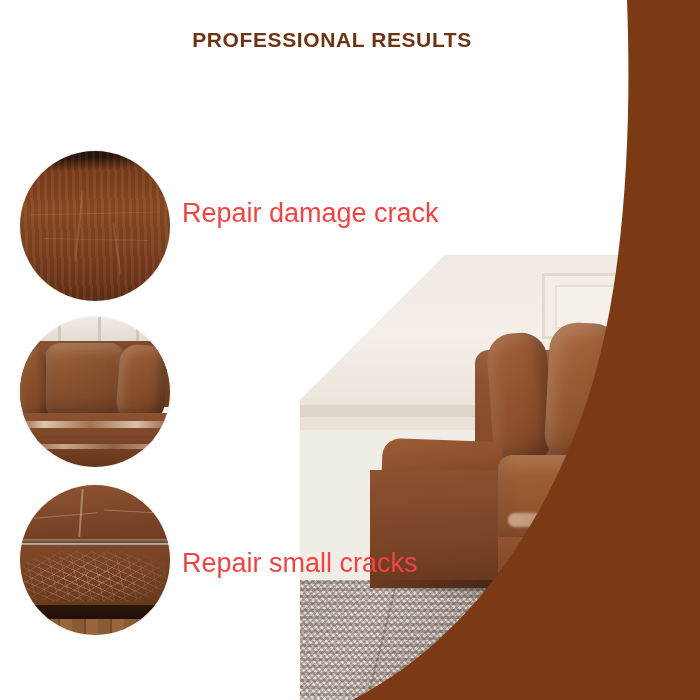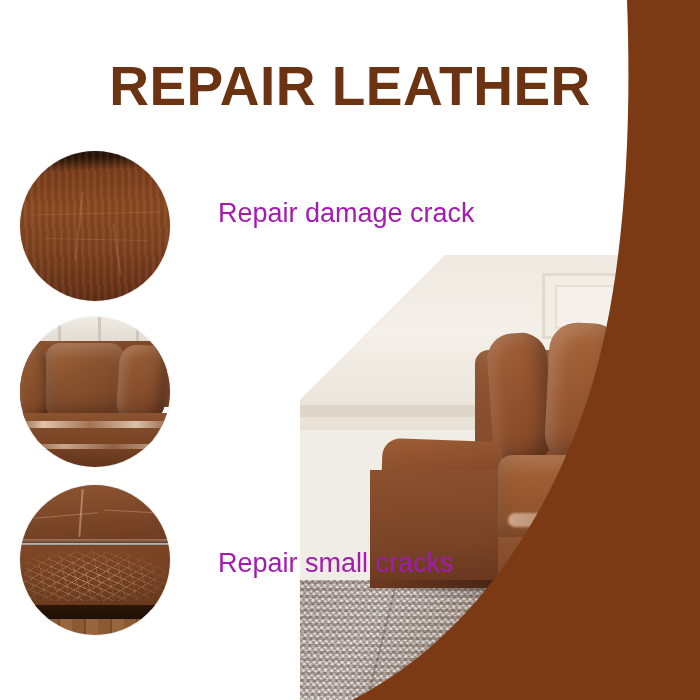--- a/index.html
+++ b/index.html
@@ -247,24 +247,23 @@
     font-size: 55px;
     font-weight: bold;
     letter-spacing: .5px;
     color: #6b3311;
     line-height: 1.05;
   }
   .feature-label {
     position: absolute;
     left: 182px;
     font-size: 27px;
-    color: #a21caf;
+    color: #ef4444;
     font-weight: normal;
     white-space: nowrap;
-    margin-left: 36px;
   }
   .f1 { top: 198px; }
   .f2 { top: 364px; }
   .f3 { top: 548px; text-align: right; }
 </style>
 </head>
 <body>
 
 <div id="poster">
 
@@ -327,18 +326,18 @@
     <div class="c3-crack" style="left:60px; top:4px; width:2px; height:48px; transform:rotate(4deg); background:rgba(255,235,215,.35);"></div>
     <div class="c3-crack" style="left:14px; top:30px; width:64px; transform:rotate(-5deg);"></div>
     <div class="c3-crack" style="left:84px; top:26px; width:56px; transform:rotate(3deg);"></div>
     <div class="c3-seam"></div>
     <div class="c3-body"></div>
     <div class="c3-scratch-field"></div>
     <div class="c3-dark"></div>
     <div class="c3-floor"></div>
   </div>
 
-  <div class="headline">REPAIR LEATHER</div>
+  <div class="eyebrow">PROFESSIONAL RESULTS</div>
 
   <div class="feature-label f1">Repair damage crack</div>
   <div class="feature-label f3">Repair small cracks</div>
 
 </div>
 
 </body></html>

